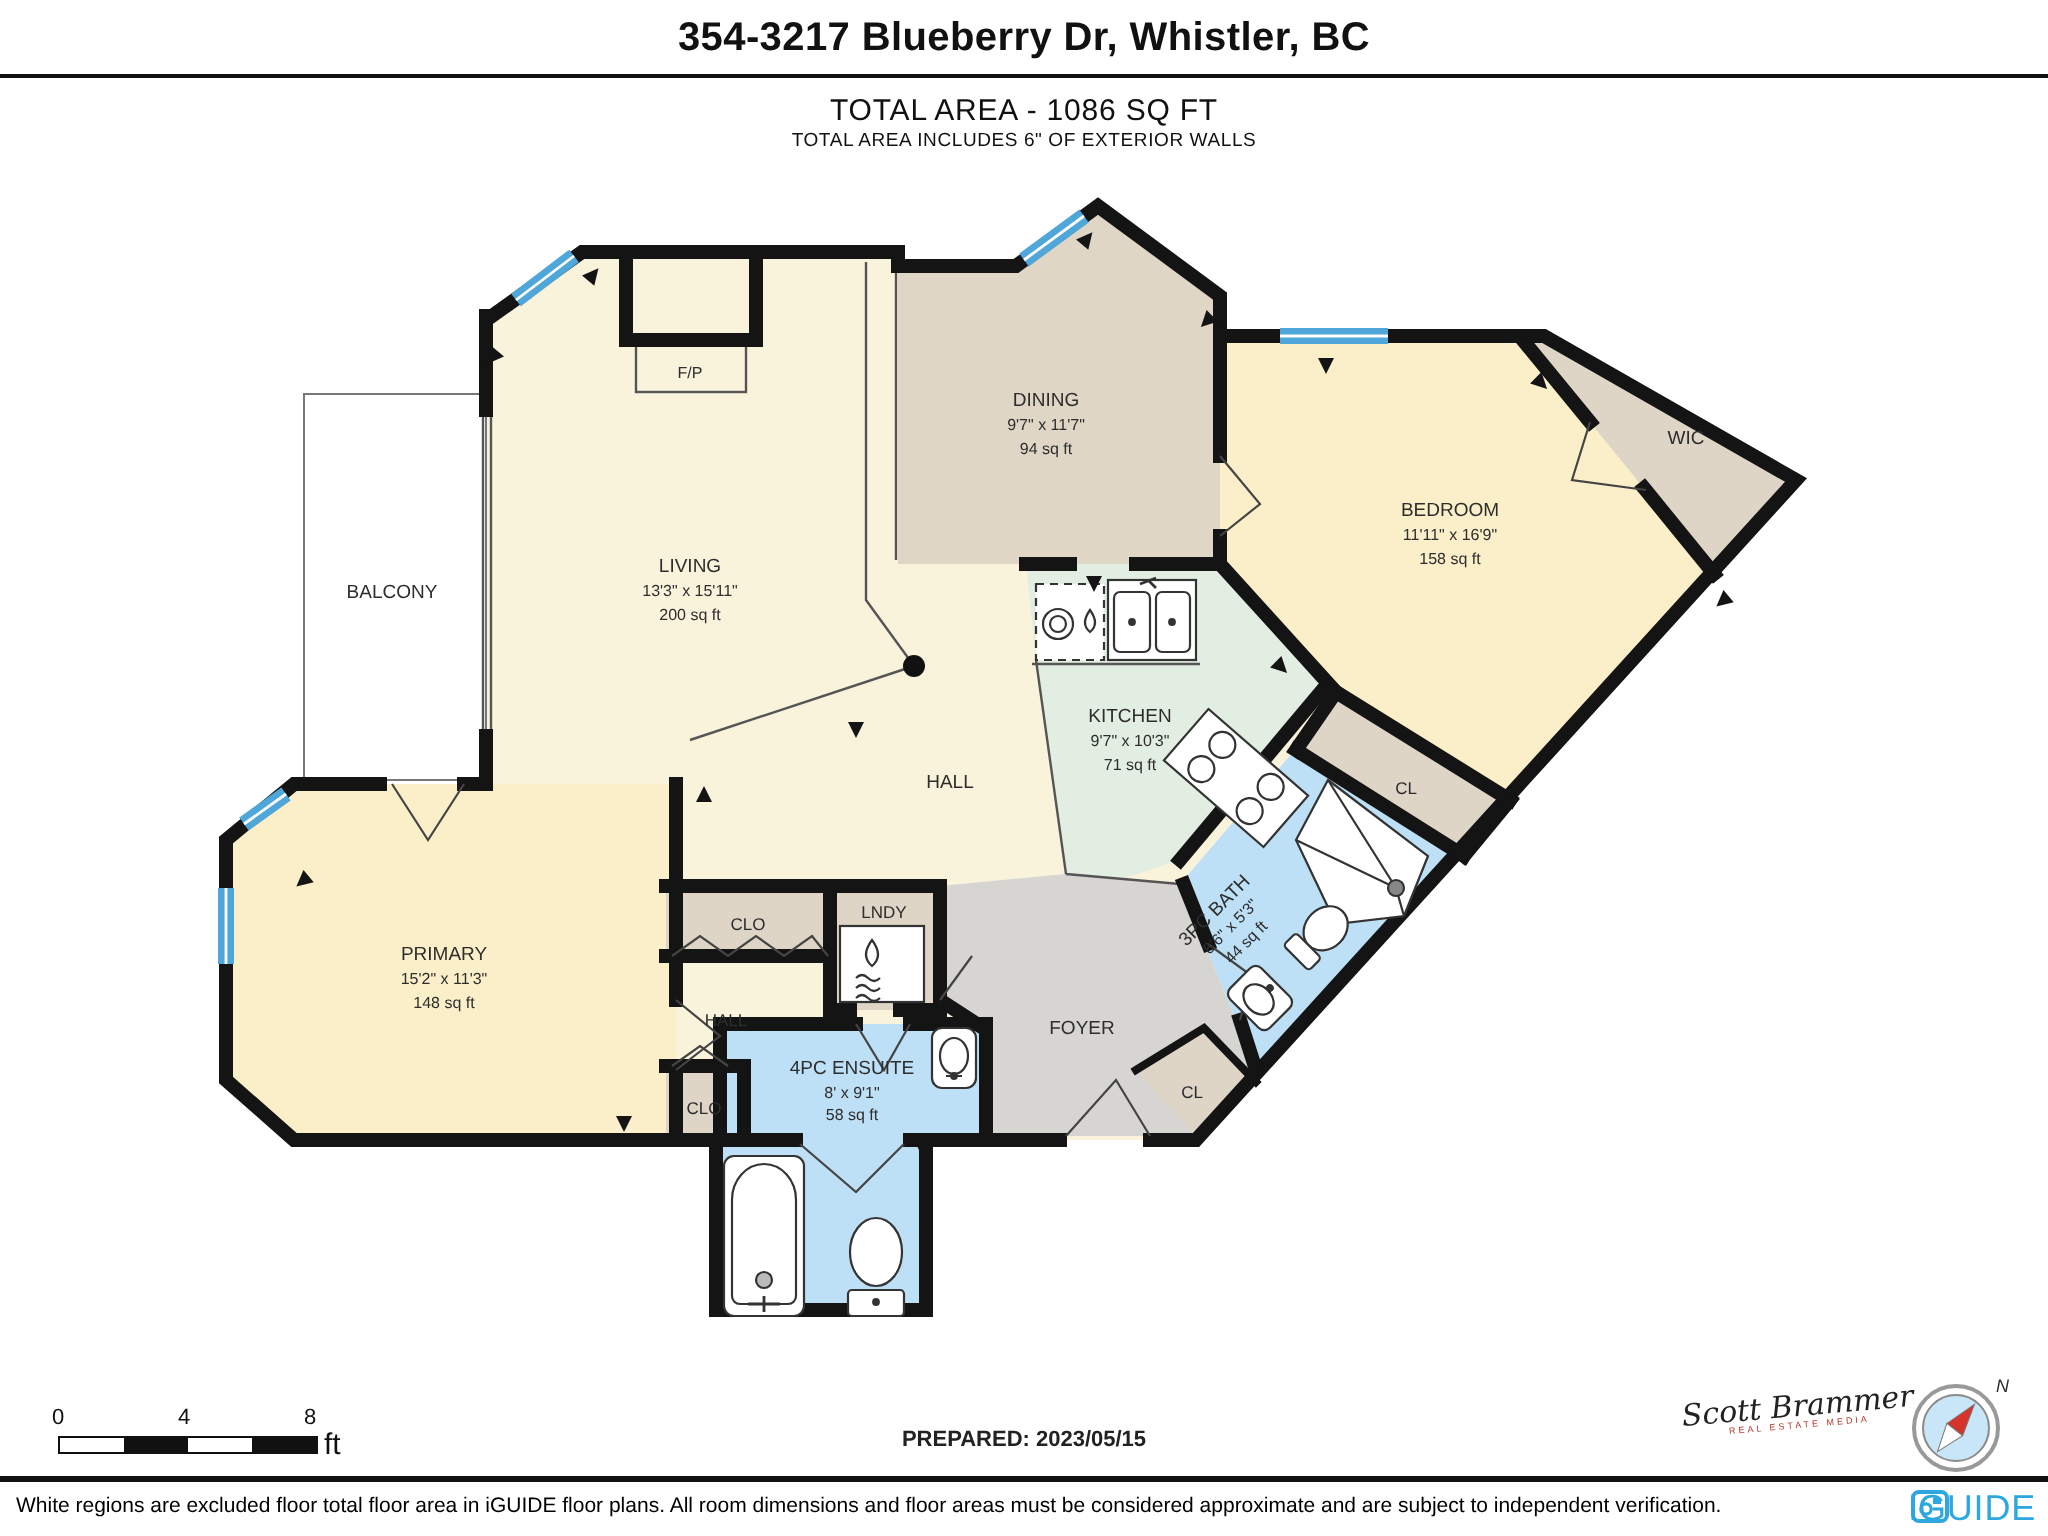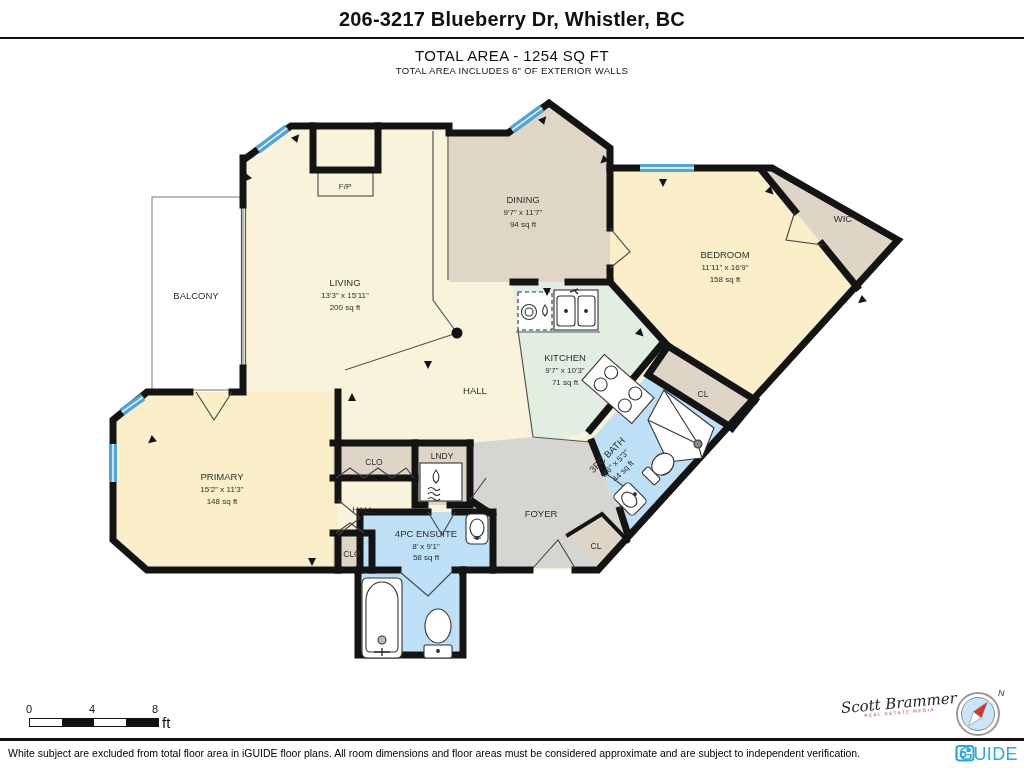--- a/index.html
+++ b/index.html
@@ -29,23 +29,23 @@
   .brule{top:738px;left:0;right:0;height:3px;background:#111;}
   .disclaimer{top:747px;left:8px;font-size:10.5px;color:#000;}
   .logo{top:744px;right:6px;display:flex;align-items:center;gap:3px;}
   .logo span{font-size:18px;color:#2ea7e0;letter-spacing:.4px;}
 </style>
 </head>
 <body>
 
 <div class="page">
 
-  <div class="abs title">206-3217 Blueberry Dr, Whistler, BC</div>
+  <div class="abs title">354-3217 Blueberry Dr, Whistler, BC</div>
   <div class="abs hrule"></div>
-  <div class="abs total">TOTAL AREA - 1254 SQ FT</div>
+  <div class="abs total">TOTAL AREA - 1086 SQ FT</div>
   <div class="abs subtotal">TOTAL AREA INCLUDES 6" OF EXTERIOR WALLS</div>
 
   <svg width="1024" height="768" viewBox="0 0 1024 768">
 
     <g>
       <polygon points="246,158 291,126 449,126 449,133 508,133 549,103 610,148 610,168 772,168 898,240 598,570 463,570 463,655 358,655 358,570 147,570 113,540 113,420 147,392 243,392 243,158" fill="#faf3dc"></polygon>
       <rect x="152" y="197" width="91" height="193" fill="#ffffff" stroke="#777" stroke-width="1"></rect>
       <polygon points="449,133 508,133 549,103 610,148 610,282 449,282" fill="#dfd6c5"></polygon>
       <polygon points="610,168 763,172 857,287 755,400 668,346 610,282" fill="#fbefc9"></polygon>
       <polygon points="772,168 898,240 857,287 763,172" fill="#ded5c6"></polygon>
@@ -260,38 +260,39 @@
   <div class="abs tick" style="left:89px;">4</div>
   <div class="abs tick" style="left:152px;">8</div>
   <div class="abs bar">
     <div class="seg-w"></div>
       <div class="seg-b"></div>
       <div class="seg-w"></div>
       <div class="seg-b"></div>
   </div>
   <div class="abs ftunit">ft</div>
 
+  <div class="abs prepared">PREPARED: 2023/05/15</div>
 
   <div class="abs sig">
     <span>Scott Brammer</span>
     <span class="sigsub">REAL ESTATE MEDIA</span>
   </div>
 
   <svg class="abs" style="left:952px;top:686px;position:absolute;" width="58" height="52" viewBox="0 0 58 52">
     <circle cx="26" cy="28" r="21" fill="#fff" stroke="#999" stroke-width="2"></circle>
     <circle cx="26" cy="28" r="16.5" fill="#c9e6f8" stroke="#8a8a8a" stroke-width="1"></circle>
     <g transform="translate(26,28) rotate(38)">
       <polygon points="0,-15 5,1 -5,1" fill="#d6342a" stroke="#777" stroke-width=".5"></polygon>
       <polygon points="0,15 5,1 -5,1" fill="#ffffff" stroke="#777" stroke-width=".5"></polygon>
     </g>
     <text x="46" y="10" font-size="9" font-style="italic" fill="#222">N</text>
   </svg>
 
   <div class="abs brule"></div>
-  <div class="abs disclaimer">White subject are excluded from total floor area in iGUIDE floor plans. All room dimensions and floor areas must be considered approximate and are subject to independent verification.</div>
+  <div class="abs disclaimer">White regions are excluded floor total floor area in iGUIDE floor plans. All room dimensions and floor areas must be considered approximate and are subject to independent verification.</div>
 
   <div class="abs logo">
     <svg width="20" height="18" viewBox="0 0 20 18">
       <rect x="1.5" y="2" width="17" height="14.5" rx="3" fill="none" stroke="#2ea7e0" stroke-width="2"></rect>
       <circle cx="8" cy="10.5" r="2.6" fill="none" stroke="#2ea7e0" stroke-width="1.6"></circle>
       <rect x="11.5" y="5" width="4" height="3" fill="#2ea7e0"></rect>
     </svg>
     <span>iGUIDE</span>
   </div>
 

